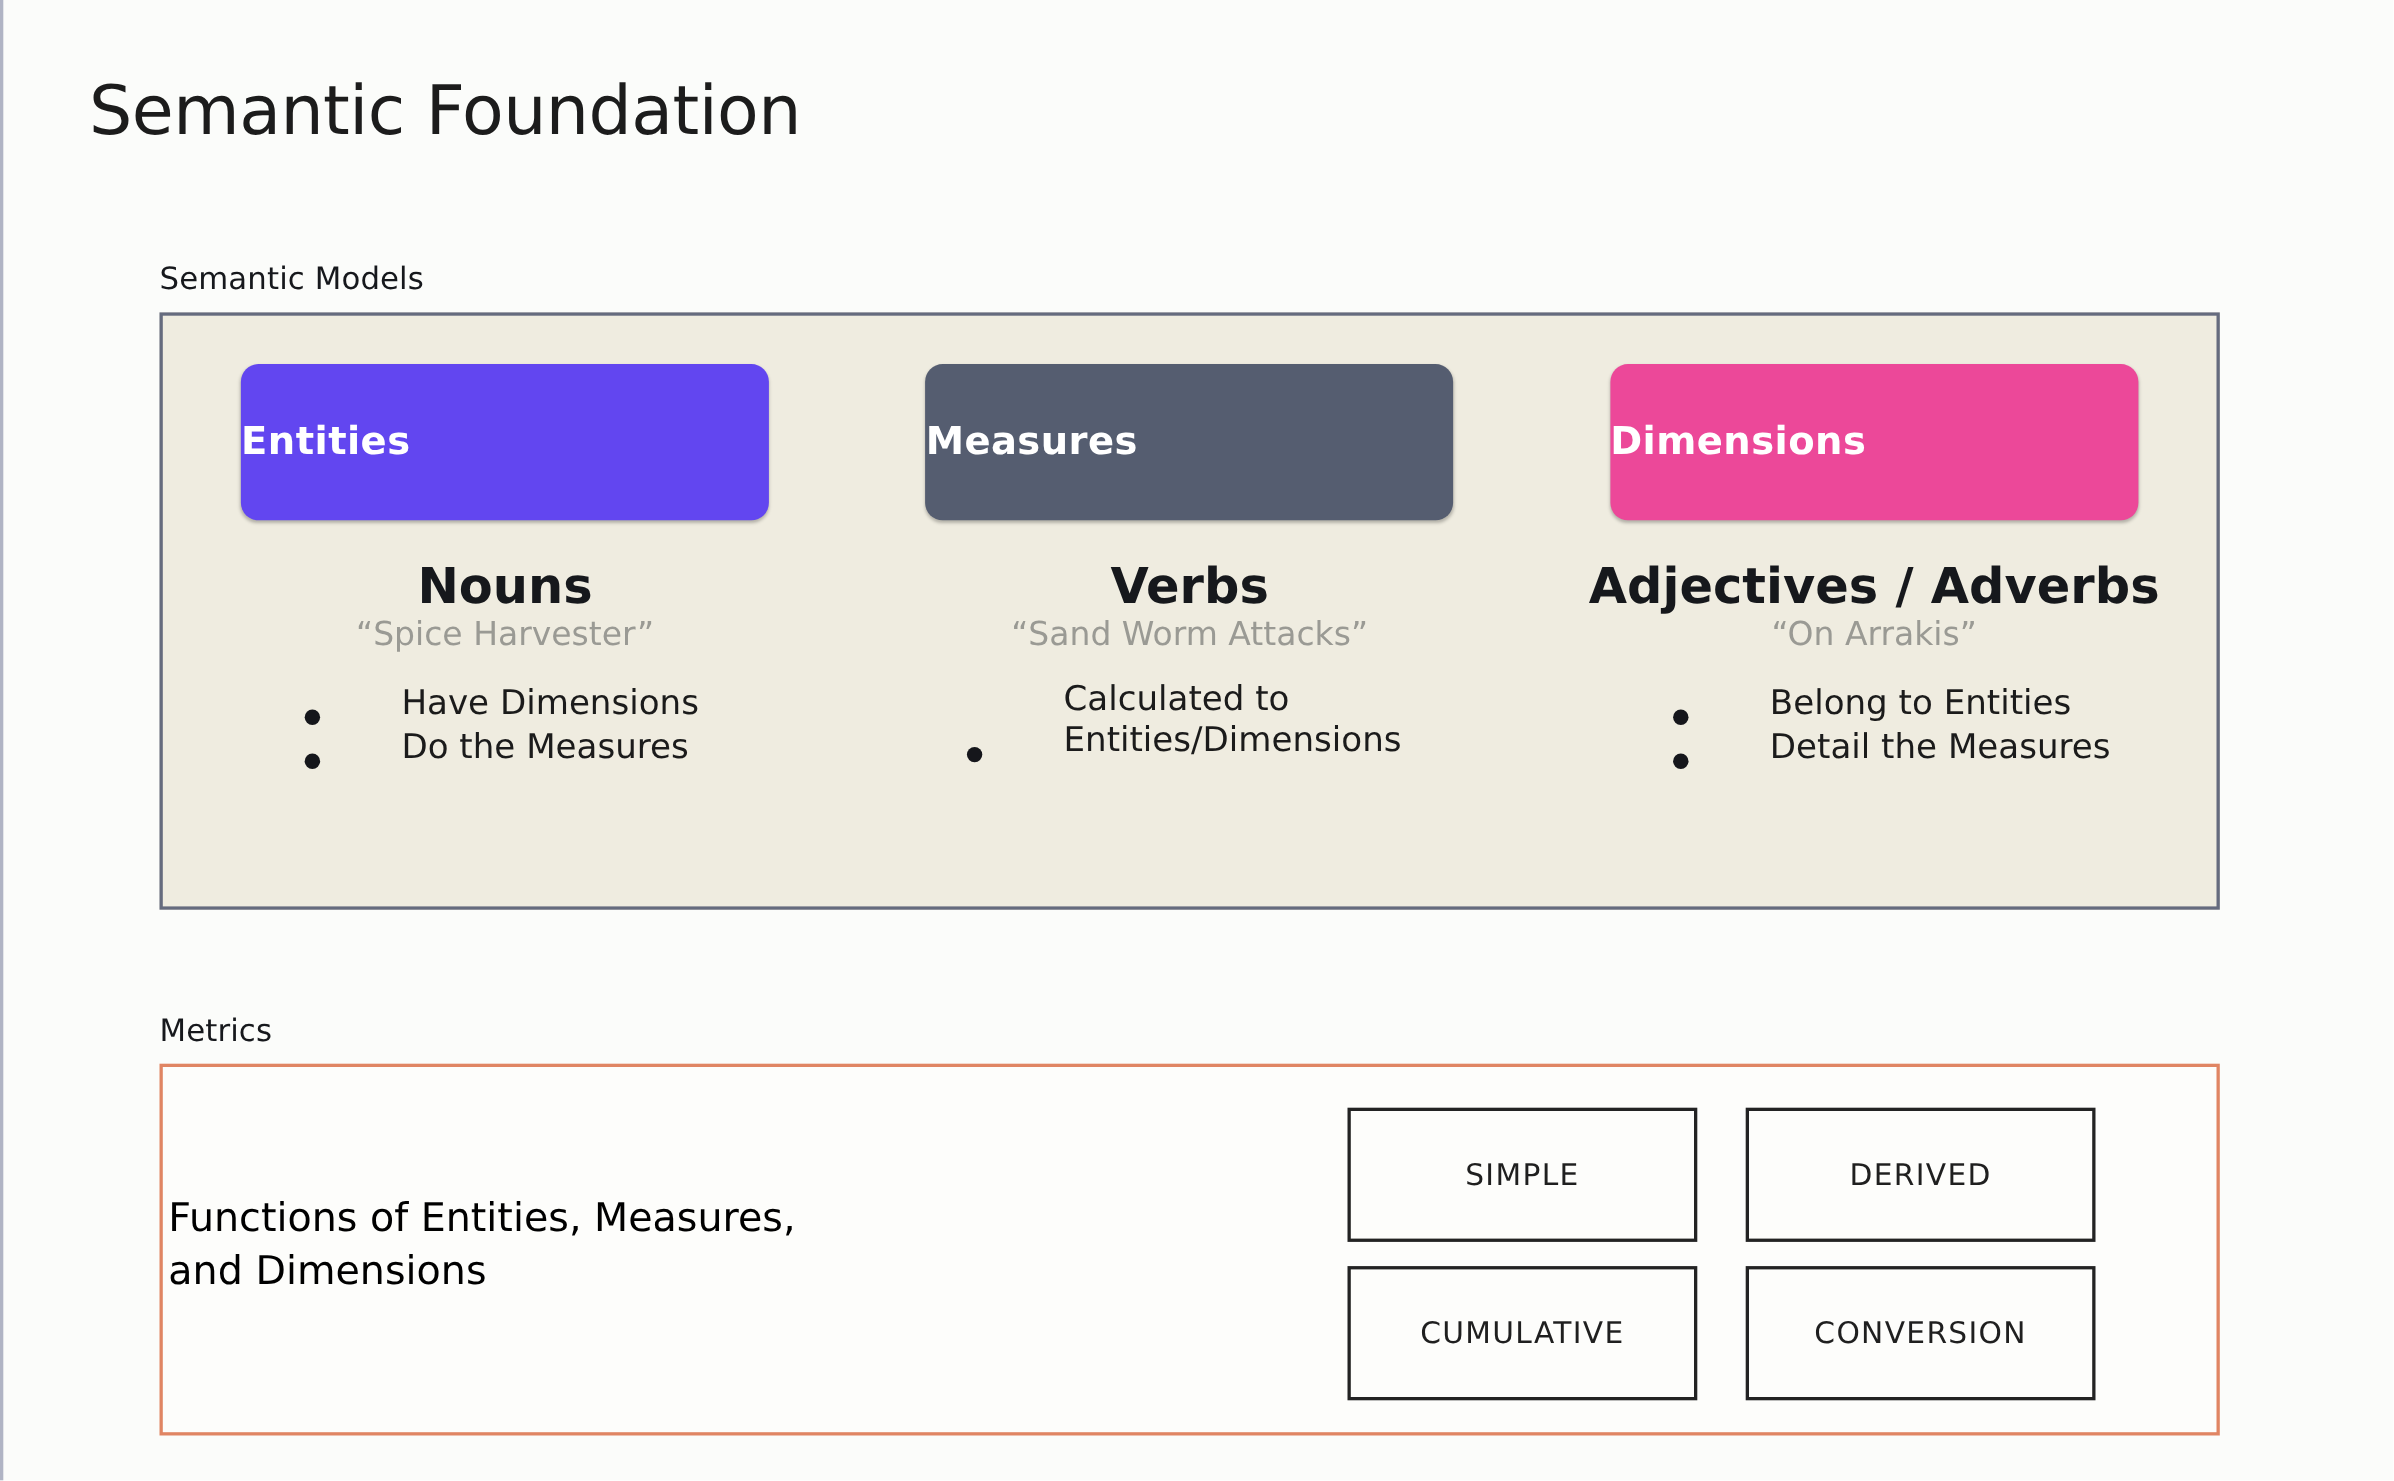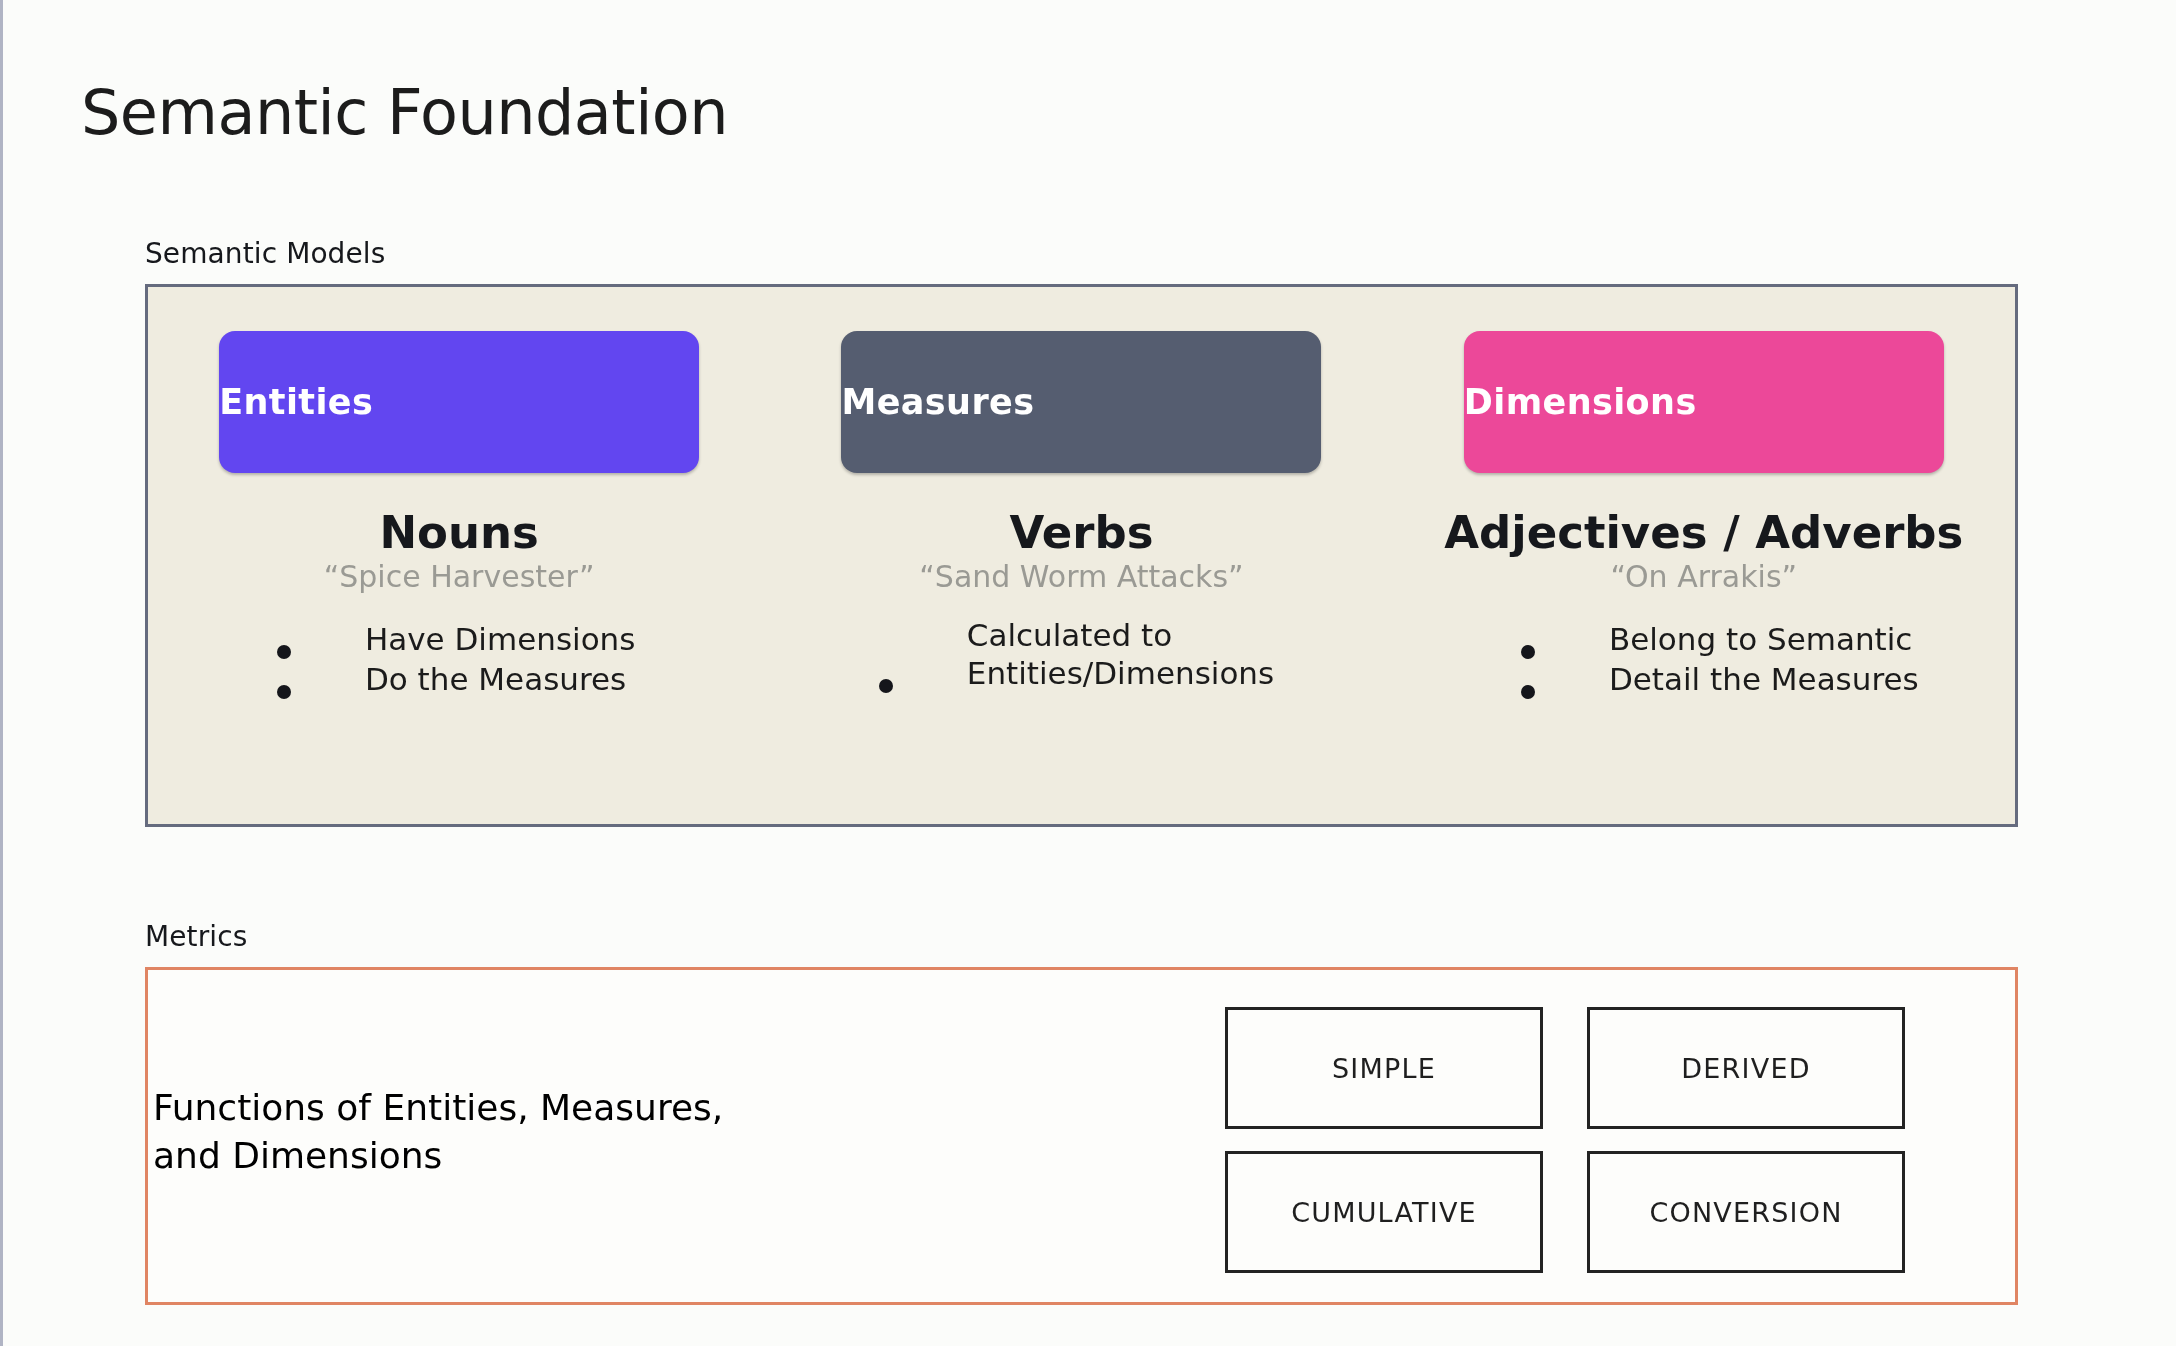--- a/index.html
+++ b/index.html
@@ -17,21 +17,21 @@
     background: #fbfcfa;
     overflow: hidden;
     border-left: 3px solid #b0b4c4;
     box-sizing: border-box;
   }
 
   
   #page-title {
     position: absolute;
     left: 78px;
-    top: 76px;
+    top: 64px;
     font-size: 62px;
     font-weight: 400;
     color: #1c1c1c;
     letter-spacing: -0.5px;
     white-space: nowrap;
   }
 
   
   .section-heading {
     position: absolute;
@@ -237,21 +237,21 @@
 
       <div class="sm-col sm-col-dimensions">
         <div class="pill pill-dimensions">
           <span>Dimensions</span>
         </div>
         <div class="part-of-speech">Adjectives / Adverbs</div>
         <div class="example-quote">“On Arrakis”</div>
         <ul class="bullet-list">
           <li class="bullet-item">
             <span class="bullet-dot"></span>
-            <span class="bullet-text">Belong to Semantic</span>
+            <span class="bullet-text">Belong to Entities</span>
           </li>
           <li class="bullet-item">
             <span class="bullet-dot"></span>
             <span class="bullet-text">Detail the Measures</span>
           </li>
         </ul>
       </div>
 
     </div>
   </div>

